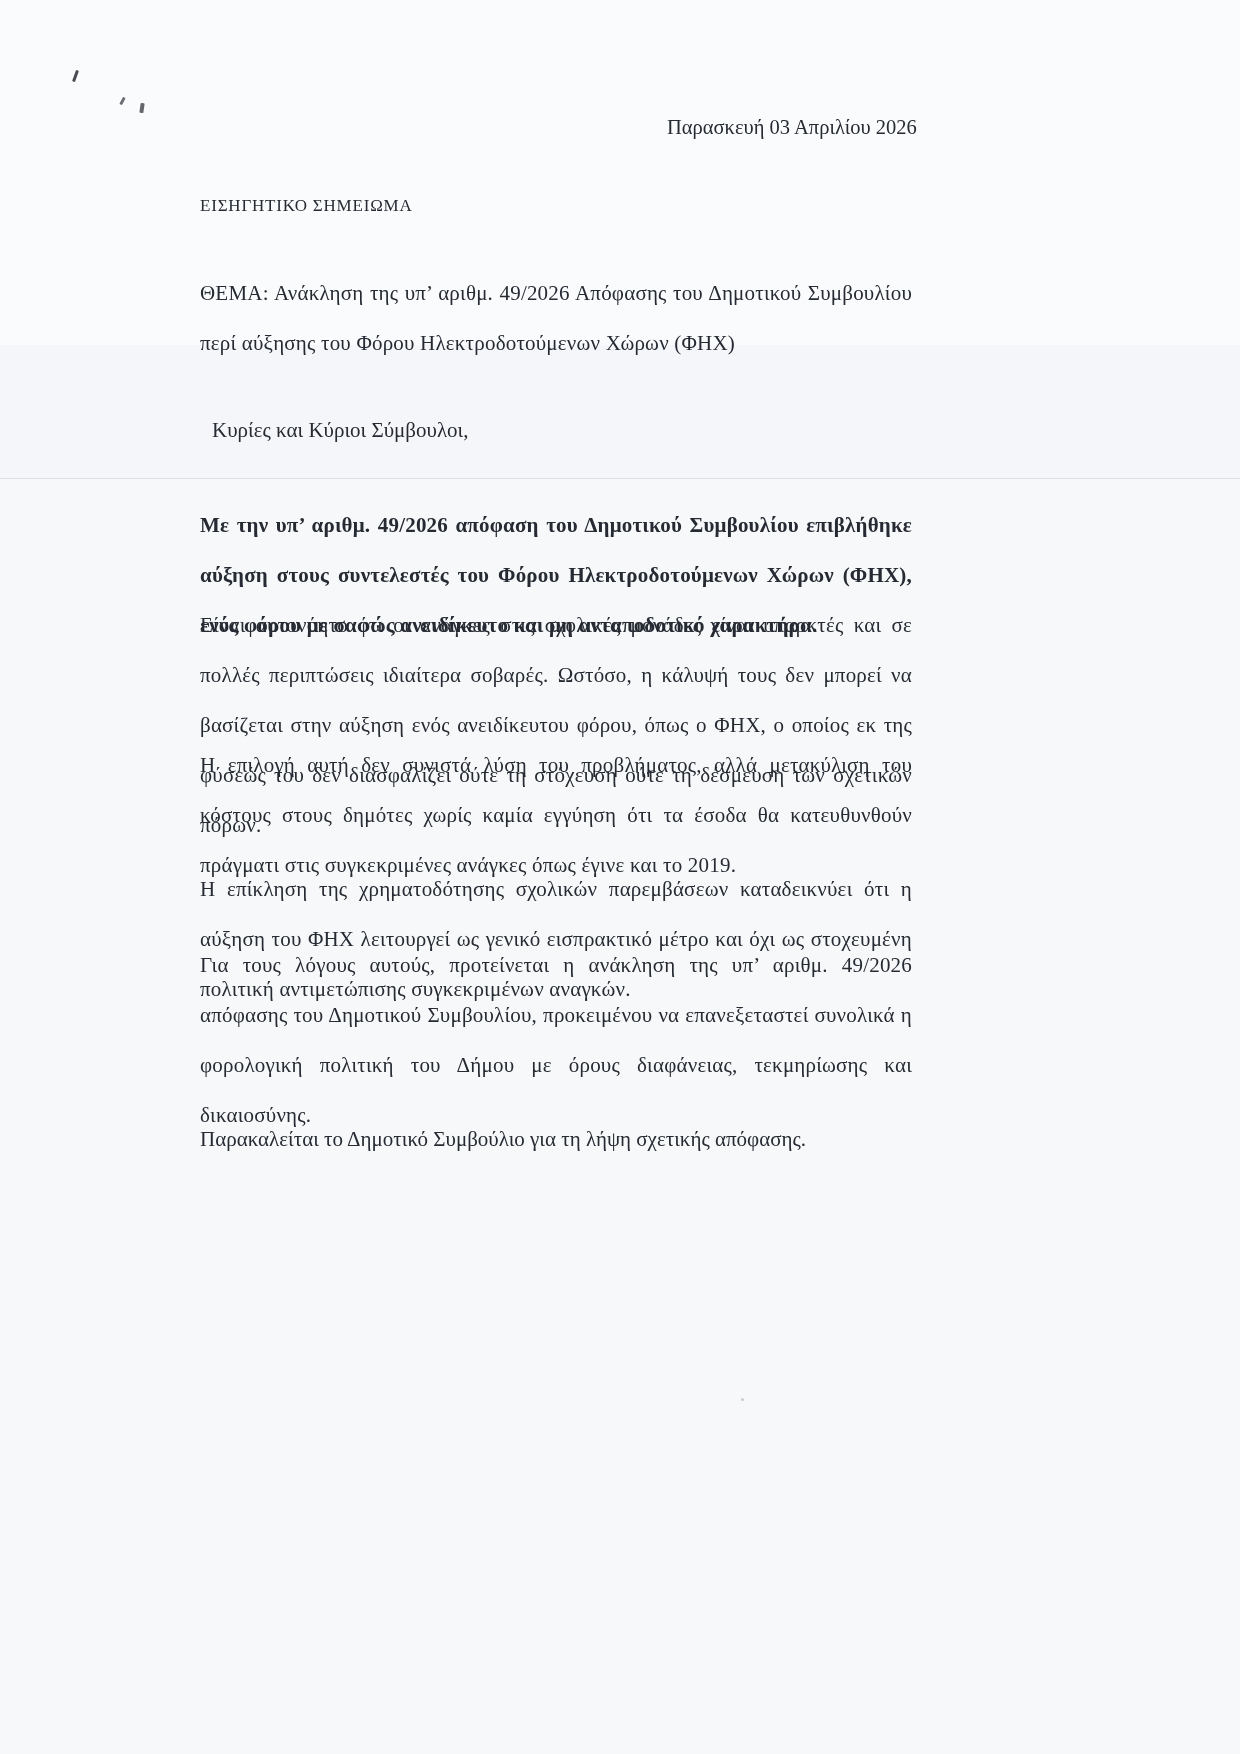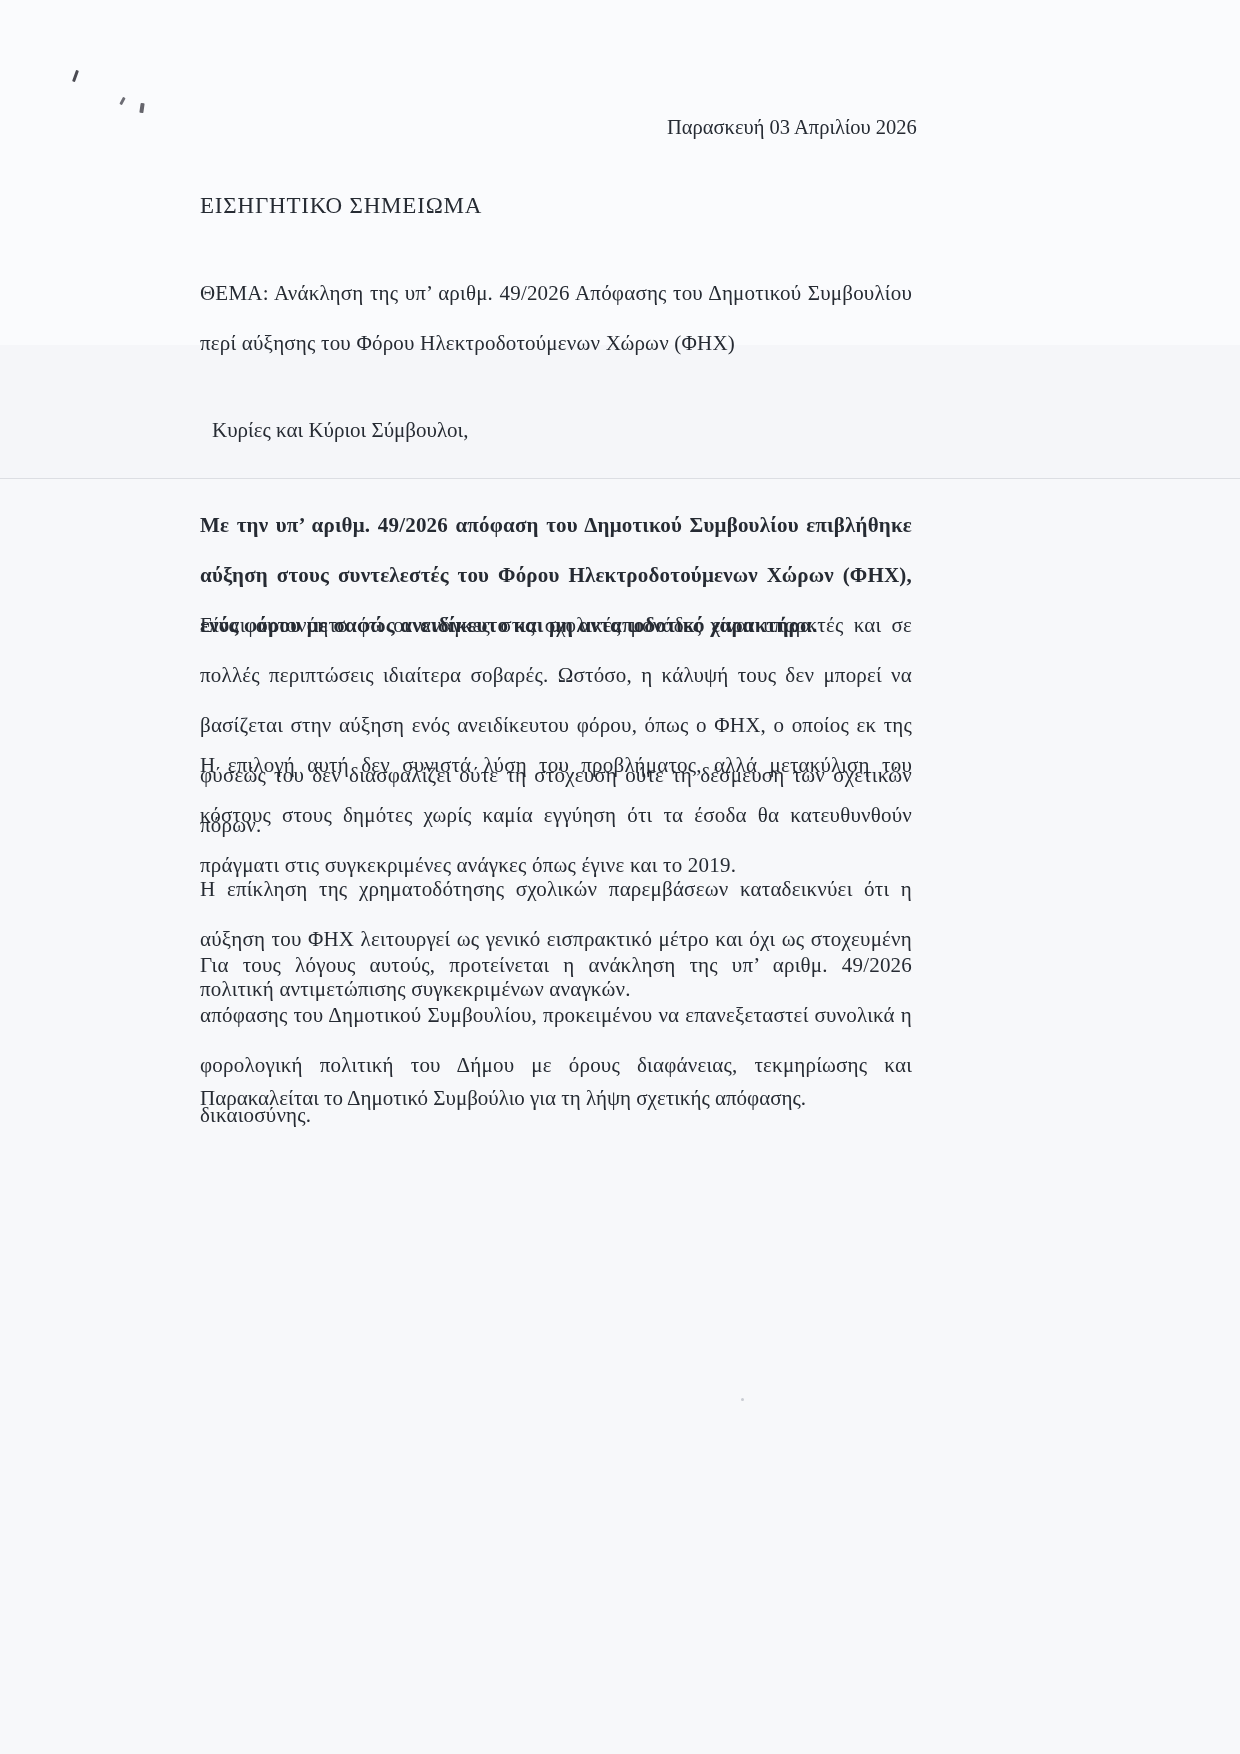--- a/index.html
+++ b/index.html
@@ -47,38 +47,38 @@
   }
   .date {
     left: 667px;
     top: 110px;
     font-size: 20.5px;
     text-align: center;
   }
   .doc-title {
     left: 200px;
     top: 188px;
-    font-size: 23px;
+    font-size: 17px;
     letter-spacing: 0.8px;
   }
   .subject { top: 268px; }
   .salutation {
     left: 200px;
     top: 413px;
     font-size: 21px;
     margin-left: 12px;
   }
   .p1 { top: 500px; font-weight: bold; }
   .p2 { top: 600px; }
   .p3 { top: 740px; }
   .p4 { top: 816px; margin-top: 48px; }
   .p5 { top: 940px; }
   .closing {
     left: 200px;
-    top: 1081px;
+    top: 1122px;
   }
   
   .pen-mark {
     position: absolute;
     background: #4a4a52;
     border-radius: 1px;
   }
   .mark-a { left: 74px;  top: 70px;  width: 3px; height: 12px; transform: rotate(20deg); }
   .mark-b { left: 121px; top: 97px;  width: 3px; height: 8px;  transform: rotate(28deg); opacity: .8; }
   .mark-c { left: 140px; top: 103px; width: 4px; height: 10px; transform: rotate(8deg);  opacity: .85; }

